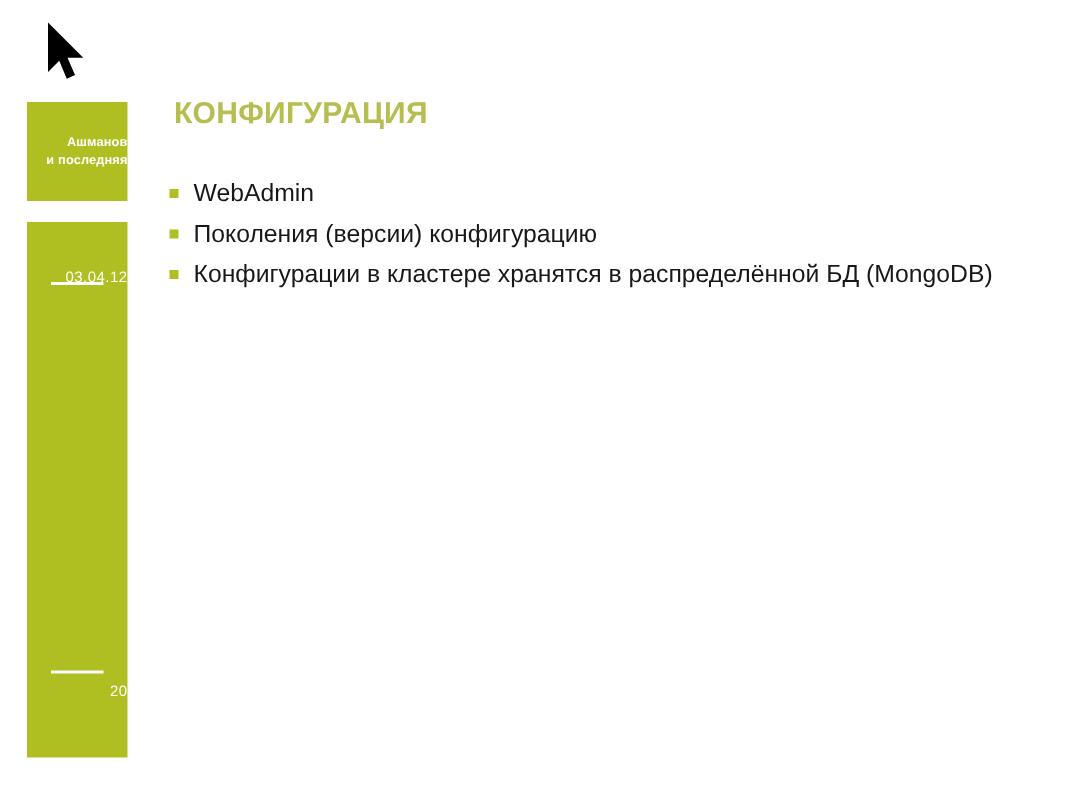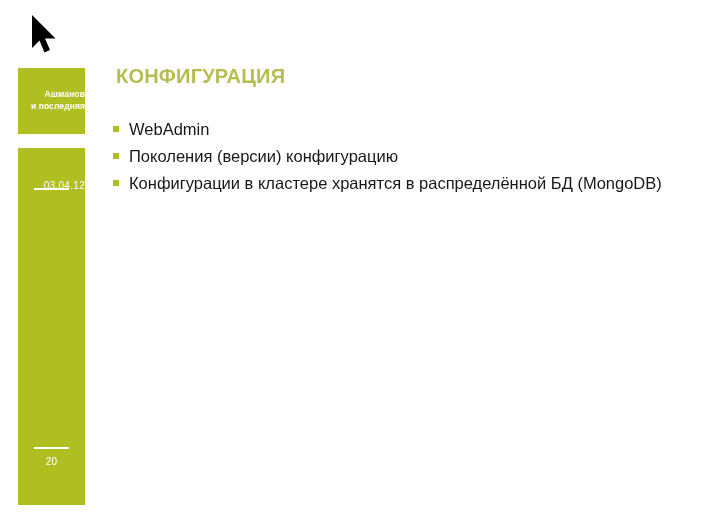--- a/index.html
+++ b/index.html
@@ -80,21 +80,21 @@
     top: 299px;
     width: 35px;
     height: 1.5px;
     background: #ffffff;
   }
   .rail-page {
     position: absolute;
     left: 0;
     top: 308px;
     width: 67px;
-    text-align: center;
+    text-align: right;
     color: #ffffff;
     font-size: 10px;
     letter-spacing: 0.3px;
   }
 
   
   .slide-title {
     position: absolute;
     left: 116px;
     top: 65px;

